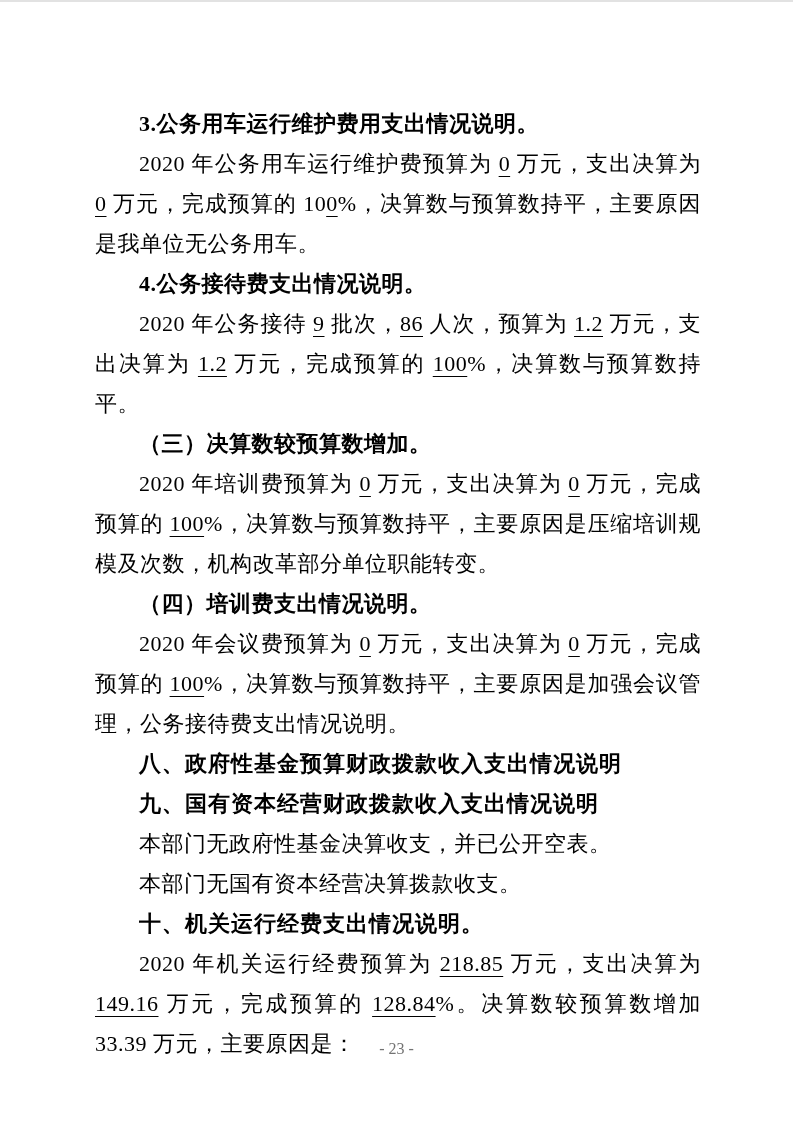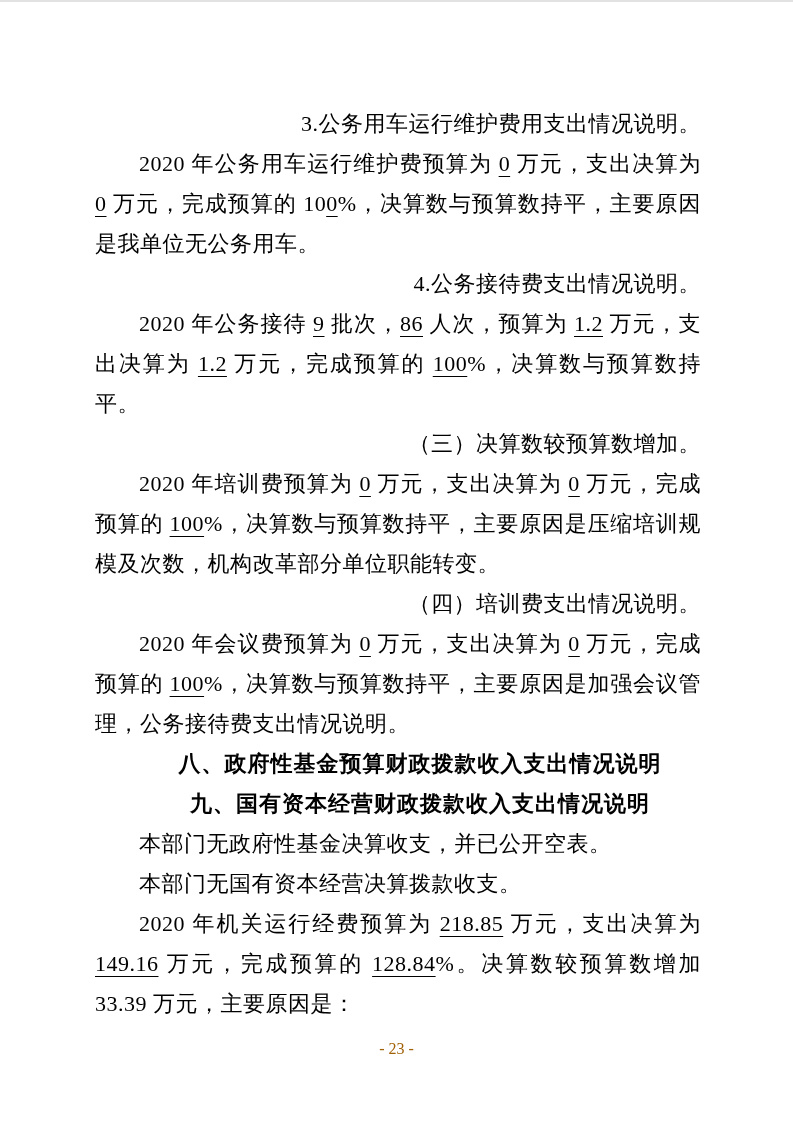--- a/index.html
+++ b/index.html
@@ -26,58 +26,59 @@
     font-size: 22px;
     line-height: 40px;
     letter-spacing: 0.5px;
   }
   .block {
     margin: 0;
     text-indent: 2em;
     text-align: justify;
   }
   .block.h-kai {
-    font-weight: 400;
-    text-align: right;
+    font-weight: 700;
+    text-align: left;
   }
   .block.h-hei {
     font-weight: 700;
-    text-align: center;
+    text-align: left;
     font-family: "Liberation Sans", "DejaVu Sans", sans-serif;
     letter-spacing: 1px;
   }
   .u {
     text-decoration: underline;
     text-decoration-thickness: 1px;
     text-underline-offset: 5px;
   }
   .footer {
     position: absolute;
     bottom: 64px;
     left: 0;
     right: 0;
     text-align: center;
     font-size: 16px;
-    color: #a16207;
+    color: #737373;
     font-family: "Liberation Serif", "DejaVu Serif", serif;
   }
 </style>
 </head>
 <body>
 
 <div class="page">
   <div class="content">
       <p class="block h-kai"><span>3.公务用车运行维护费用支出情况说明。</span></p>
       <p class="block para"><span>2020 年公务用车运行维护费预算为 </span><span class="u">0</span><span> 万元，支出决算为 </span><span class="u">0</span><span> 万元，完成预算的 10</span><span class="u">0</span><span>%，决算数与预算数持平，主要原因是我单位无公务用车。</span></p>
       <p class="block h-kai"><span>4.公务接待费支出情况说明。</span></p>
       <p class="block para"><span>2020 年公务接待 </span><span class="u">9</span><span> 批次，</span><span class="u">86</span><span> 人次，预算为 </span><span class="u">1.2</span><span> 万元，支出决算为 </span><span class="u">1.2</span><span> 万元，完成预算的 </span><span class="u">100</span><span>%，决算数与预算数持平。</span></p>
       <p class="block h-kai"><span>（三）决算数较预算数增加。</span></p>
       <p class="block para"><span>2020 年培训费预算为 </span><span class="u">0</span><span> 万元，支出决算为 </span><span class="u">0</span><span> 万元，完成预算的 </span><span class="u">100</span><span>%，决算数与预算数持平，主要原因是压缩培训规模及次数，机构改革部分单位职能转变。</span></p>
       <p class="block h-kai"><span>（四）培训费支出情况说明。</span></p>
       <p class="block para"><span>2020 年会议费预算为 </span><span class="u">0</span><span> 万元，支出决算为 </span><span class="u">0</span><span> 万元，完成预算的 </span><span class="u">100</span><span>%，决算数与预算数持平，主要原因是加强会议管理，公务接待费支出情况说明。</span></p>
       <p class="block h-hei"><span>八、政府性基金预算财政拨款收入支出情况说明</span></p>
       <p class="block h-hei"><span>九、国有资本经营财政拨款收入支出情况说明</span></p>
       <p class="block para"><span>本部门无政府性基金决算收支，并已公开空表。</span></p>
       <p class="block para"><span>本部门无国有资本经营决算拨款收支。</span></p>
+      <p class="block h-hei"><span>十、机关运行经费支出情况说明。</span></p>
       <p class="block para"><span>2020 年机关运行经费预算为 </span><span class="u">218.85</span><span> 万元，支出决算为 </span><span class="u">149.16</span><span> 万元，完成预算的 </span><span class="u">128.84</span><span>%。决算数较预算数增加 33.39 万元，主要原因是：</span></p>
     </div>
   <div class="footer">- 23 -</div>
 </div>
 
 </body></html>

